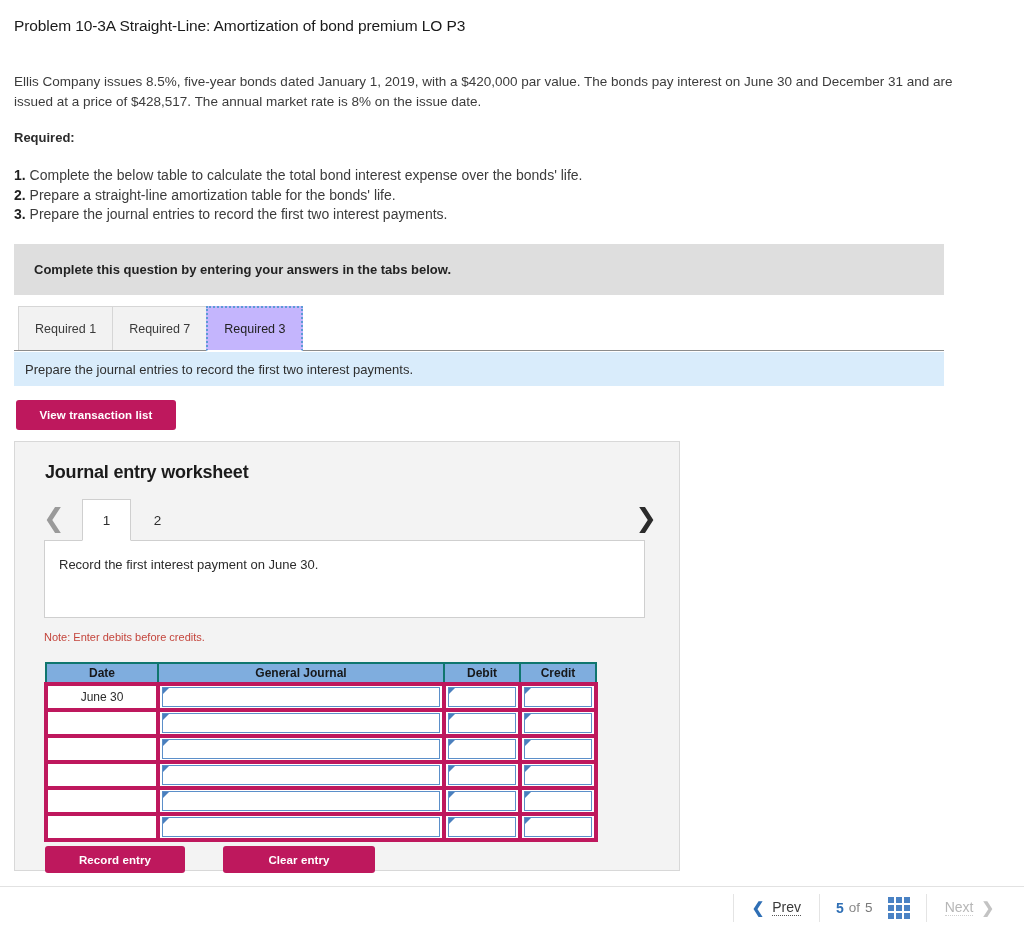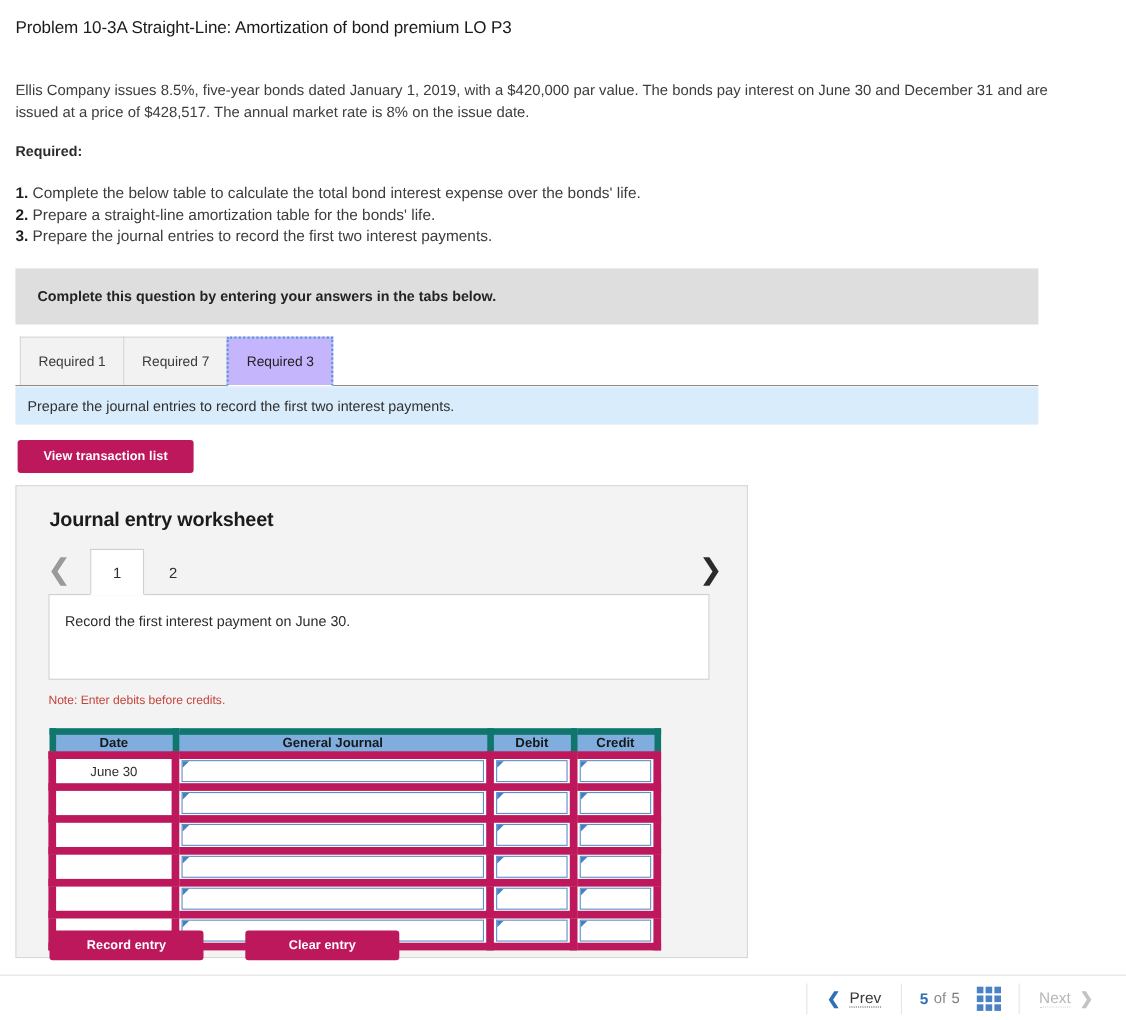--- a/index.html
+++ b/index.html
@@ -252,30 +252,30 @@
   
   .journal-table {
     position: absolute;
     left: 29px;
     top: 220px;
     border-collapse: collapse;
     font-size: 12px;
   }
   .journal-table th {
     background: #7fadde;
-    border: 6px solid #0f766e;
+    border: 2px solid #0f766e;
     color: #17181a;
     font-size: 12px;
     font-weight: bold;
     height: 21px;
     padding: 0;
     text-align: center;
   }
   .journal-table td {
-    border: 7px solid #be185d;
+    border: 4px solid #be185d;
     padding: 0;
     background: #ffffff;
     height: 24px;
     vertical-align: middle;
   }
   .col-date   { width: 112px; }
   .col-gj     { width: 286px; }
   .col-debit  { width: 76px; }
   .col-credit { width: 76px; }
 
@@ -306,21 +306,21 @@
   }
 
   
   .ws-btn {
     position: absolute;
     height: 27px;
     top: 404px;
     text-align: right;
   }
   .btn-record  { left: 30px;  width: 140px; }
-  .btn-clear   { left: 208px; width: 140px; }
+  .btn-clear   { left: 208px; width: 152px; }
   .btn-viewgj  { left: 484px; width: 154px; }
 
   
   .bottom-bar {
     position: absolute;
     left: 0;
     top: 886px;
     width: 1024px;
     height: 41px;
     border-top: 1px solid #e2e2e2;

